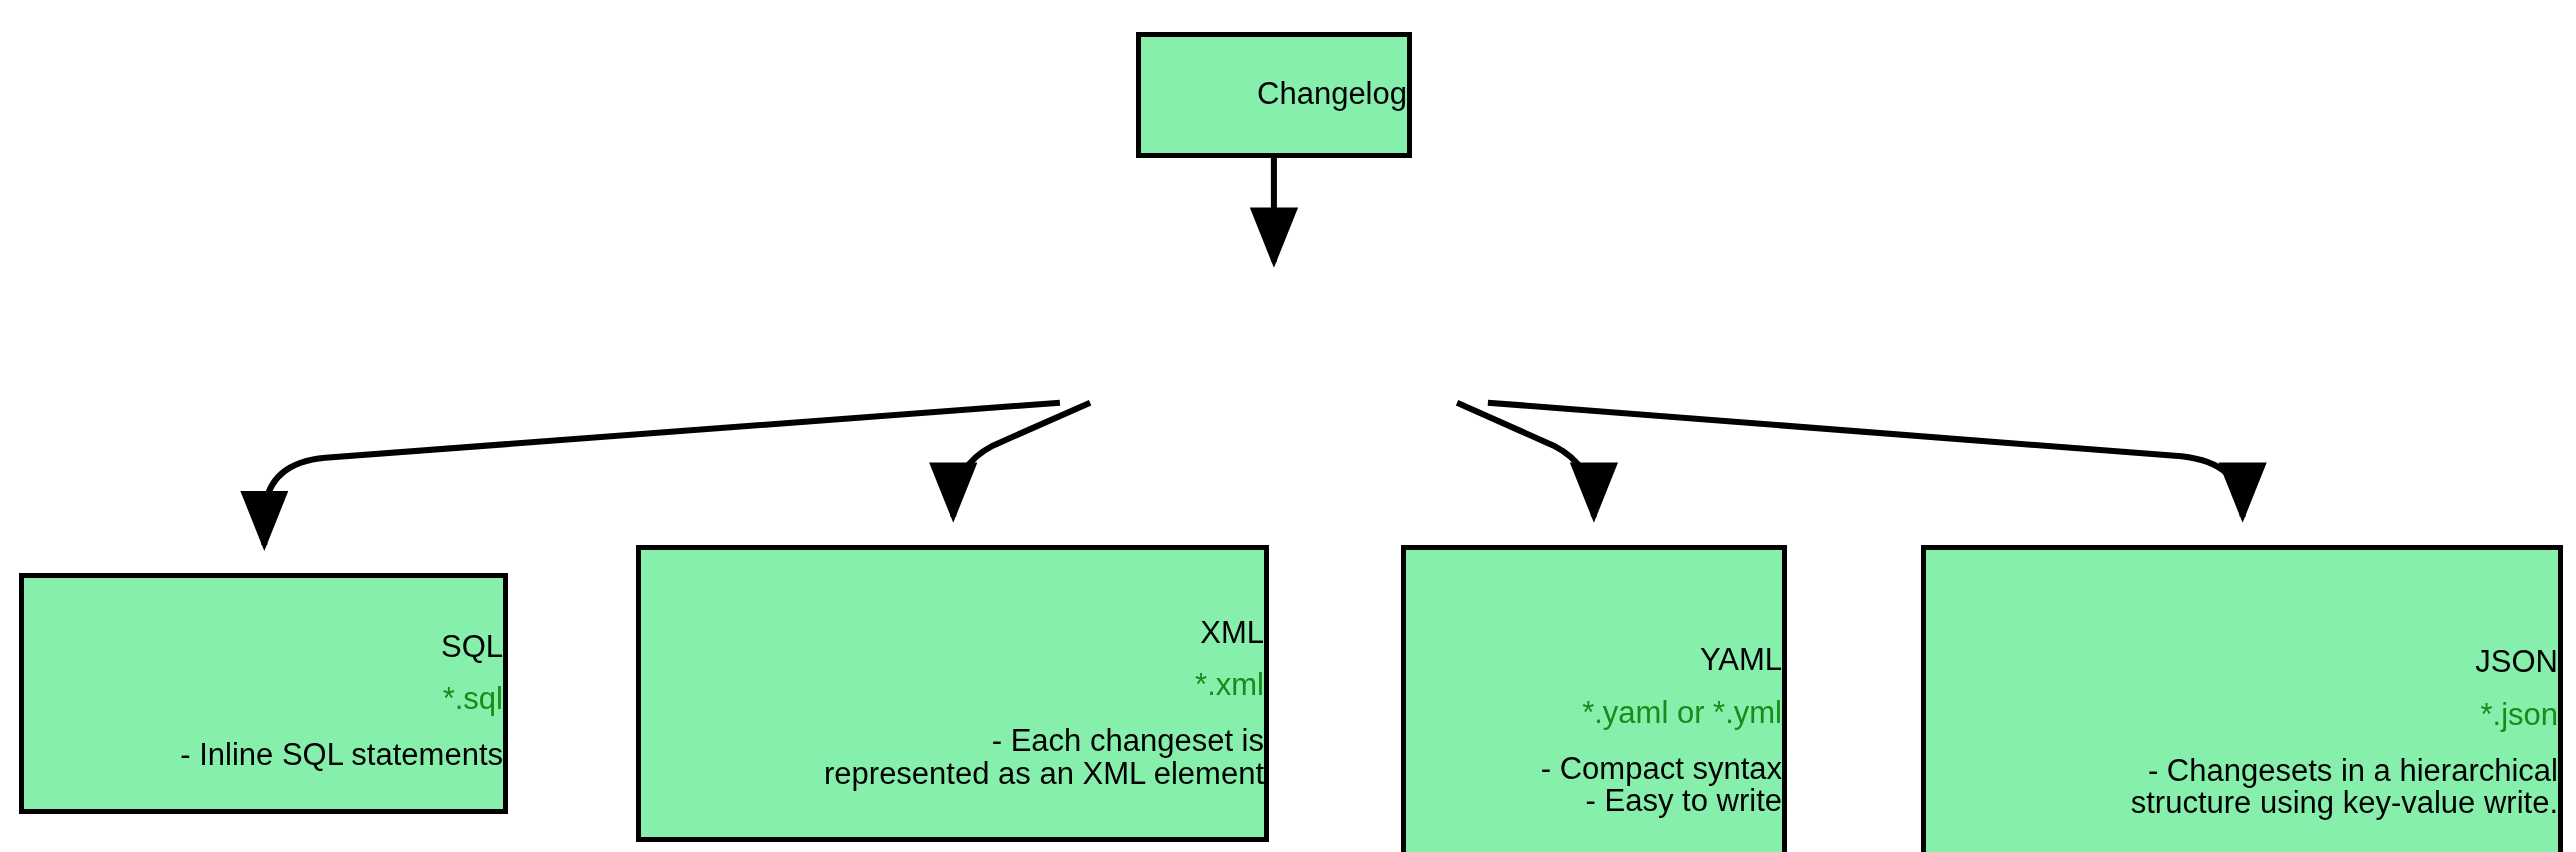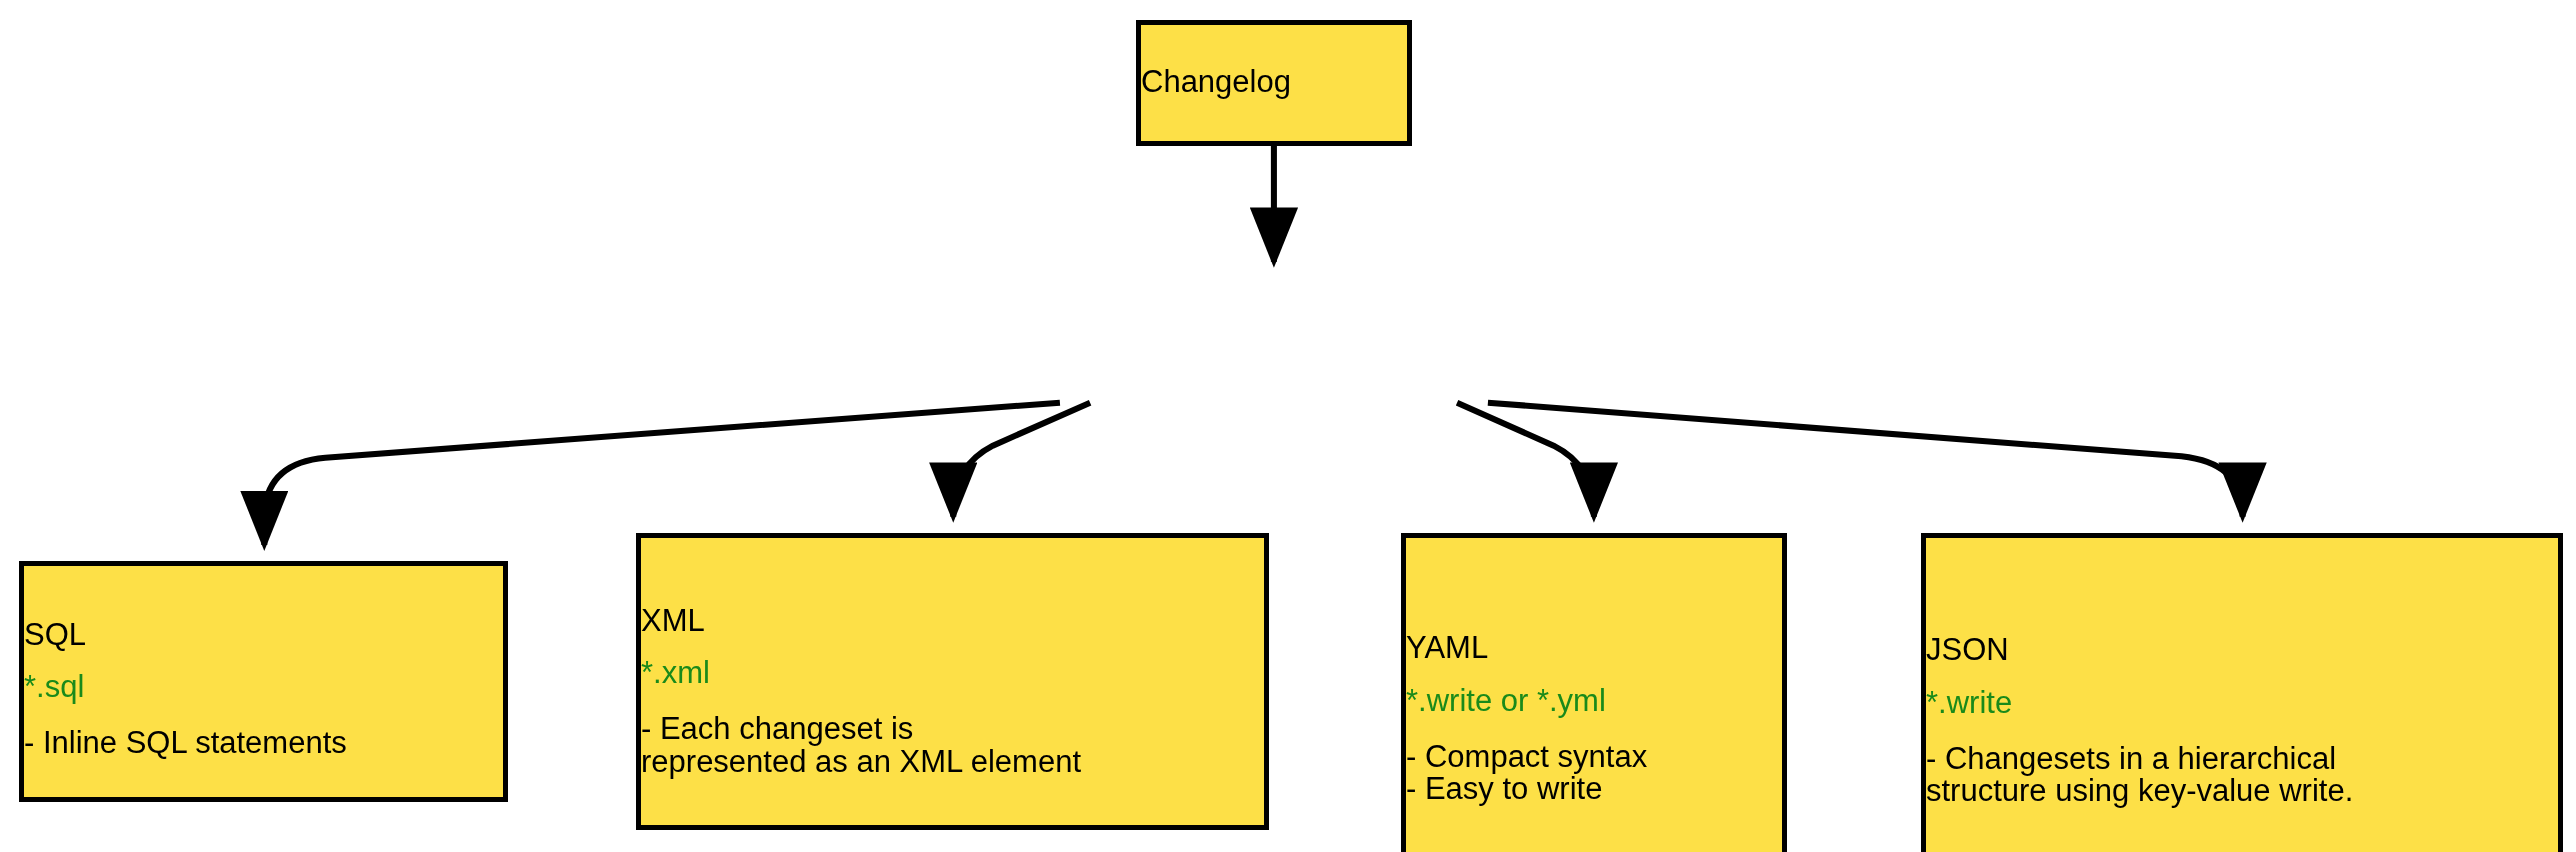--- a/index.html
+++ b/index.html
@@ -20,27 +20,28 @@
     left: 0;
     top: 0;
     width: 2576px;
     height: 853px;
     pointer-events: none;
   }
   .node {
     position: absolute;
     box-sizing: border-box;
     border: 5.4px solid #000000;
-    background: #fde047;
+    background: #86efac;
     display: flex;
     flex-direction: column;
-    align-items: flex-start;
+    align-items: flex-end;
     justify-content: center;
     text-align: center;
     color: #000000;
+    margin-top: 12px;
   }
   .node-line {
     display: block;
     white-space: nowrap;
     line-height: 1.05;
   }
   .title-line {
     font-size: 31px;
   }
   .ext-line {
@@ -117,29 +118,29 @@
     <span class="gap-sm"></span>
     <span class="node-line ext-line">*.xml</span>
     <span class="gap-md"></span>
     <span class="node-line desc-line">- Each changeset is</span>
     <span class="node-line desc-line">represented as an XML element</span>
   </div>
 
   <div class="node" id="node-yaml">
     <span class="node-line title-line">YAML</span>
     <span class="gap-sm"></span>
-    <span class="node-line ext-line">*.write or *.yml</span>
+    <span class="node-line ext-line">*.yaml or *.yml</span>
     <span class="gap-md"></span>
     <span class="node-line desc-line">- Compact syntax</span>
     <span class="node-line desc-line">- Easy to write</span>
   </div>
 
   <div class="node" id="node-json">
     <span class="node-line title-line">JSON</span>
     <span class="gap-sm"></span>
-    <span class="node-line ext-line">*.write</span>
+    <span class="node-line ext-line">*.json</span>
     <span class="gap-md"></span>
     <span class="node-line desc-line">- Changesets in a hierarchical</span>
     <span class="node-line desc-line">structure using key-value write.</span>
   </div>
 
 </div>
 
 
 </body></html>

